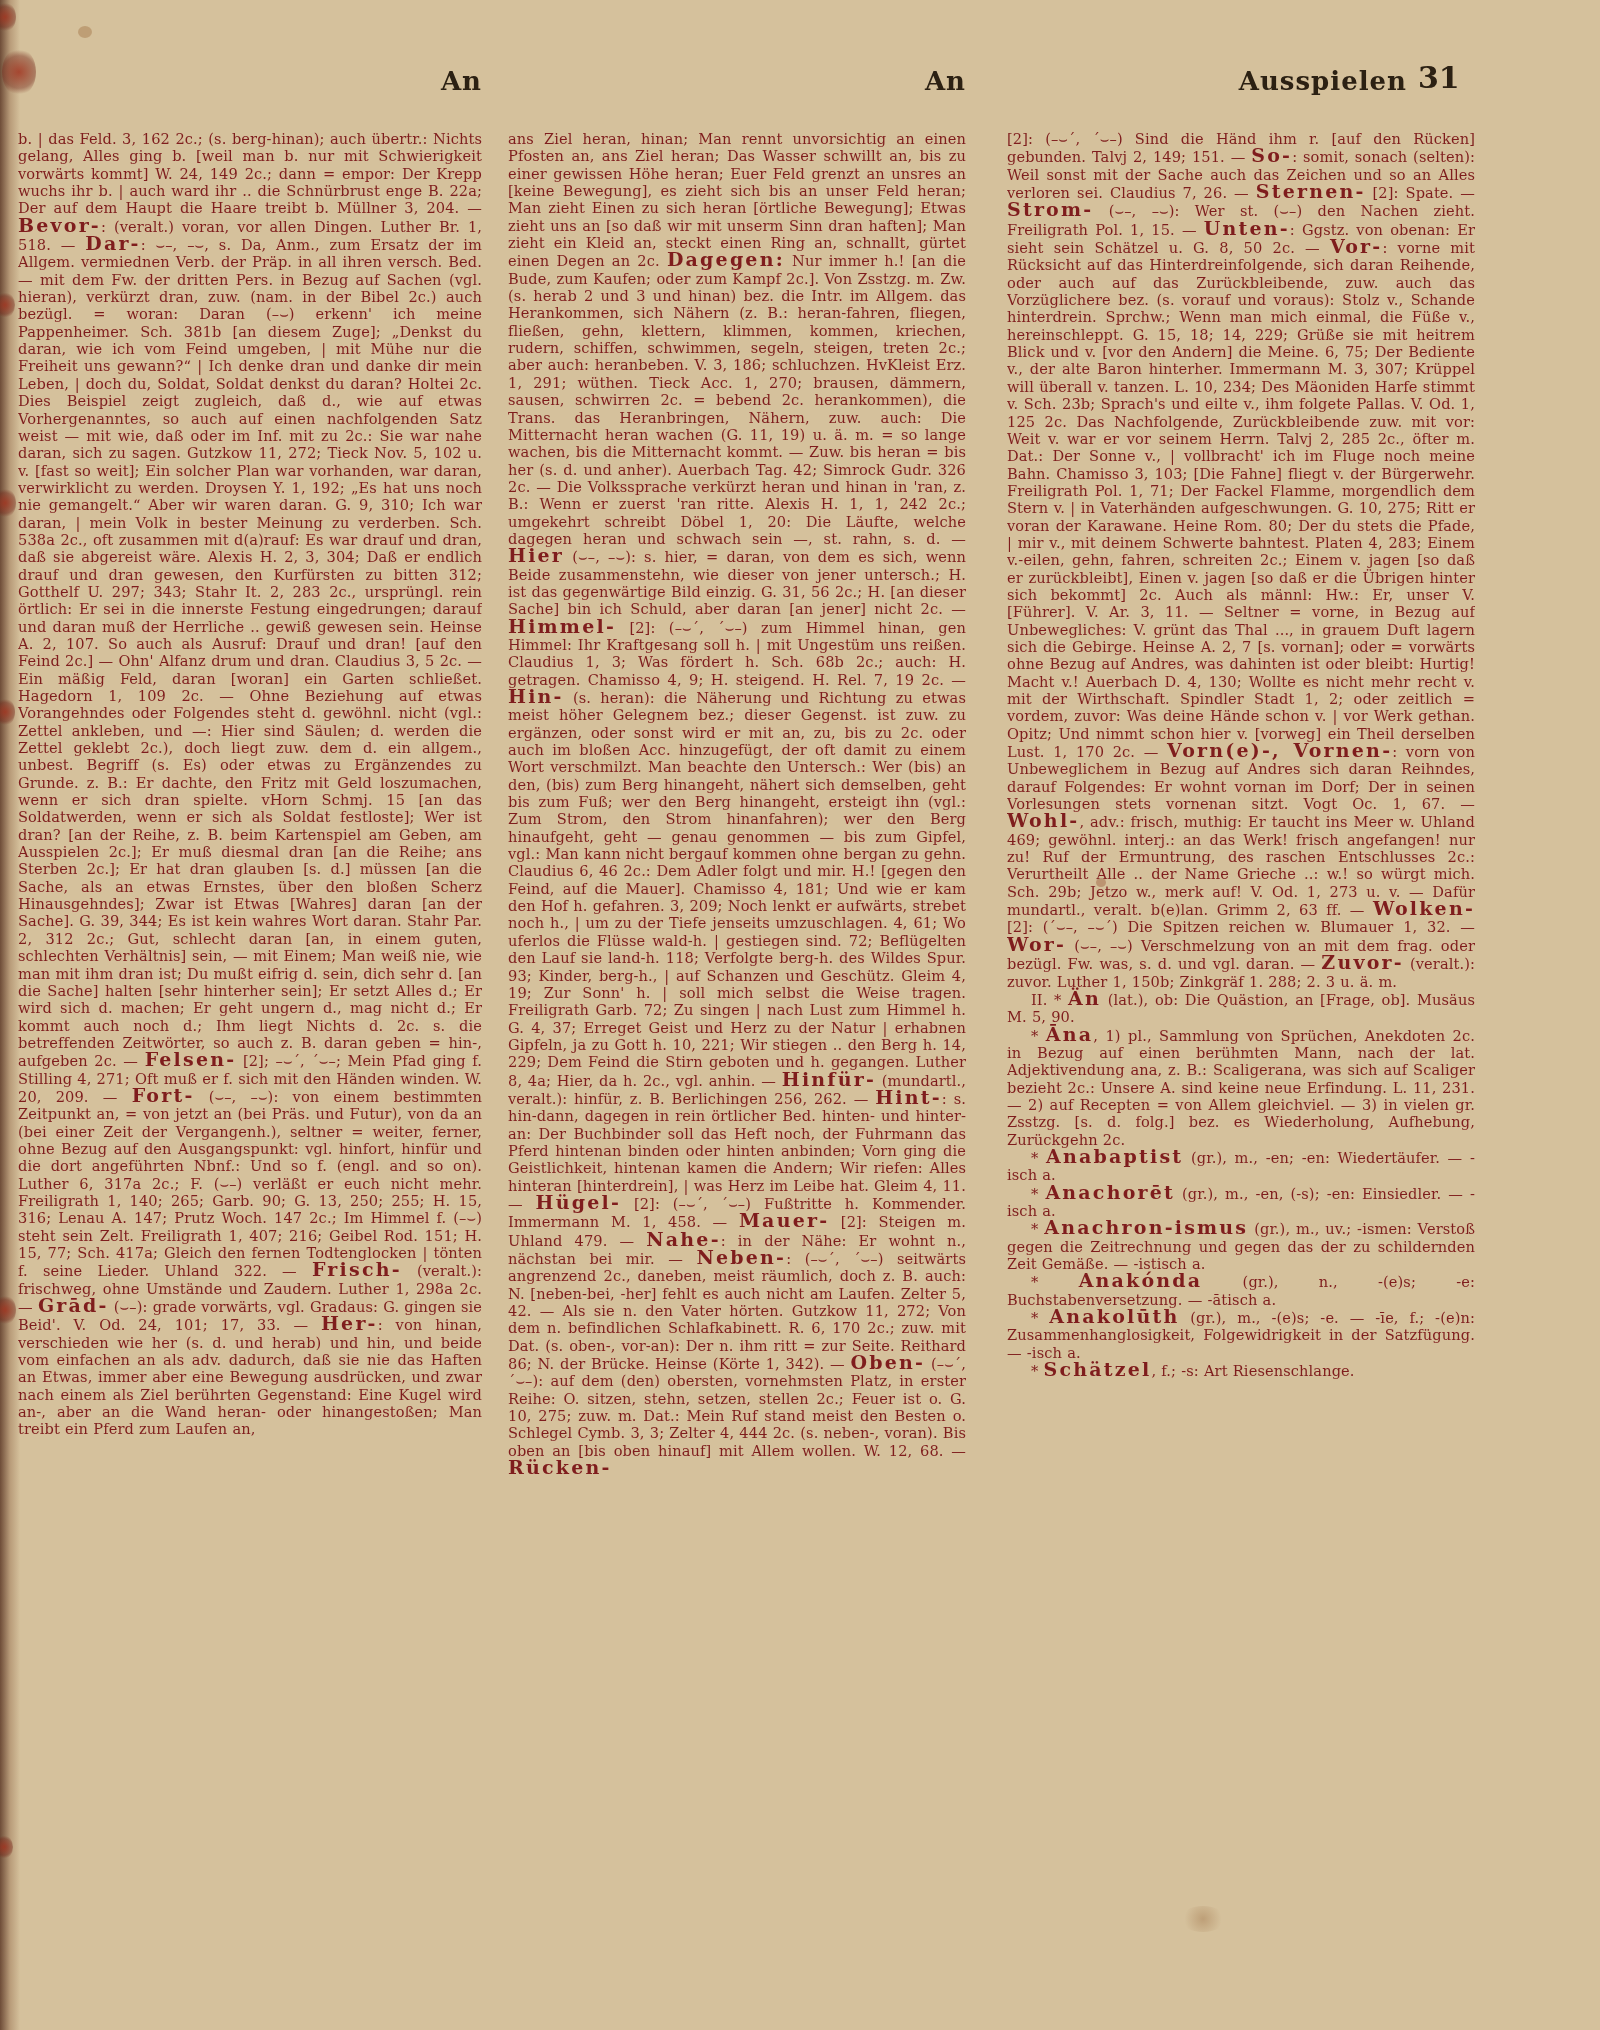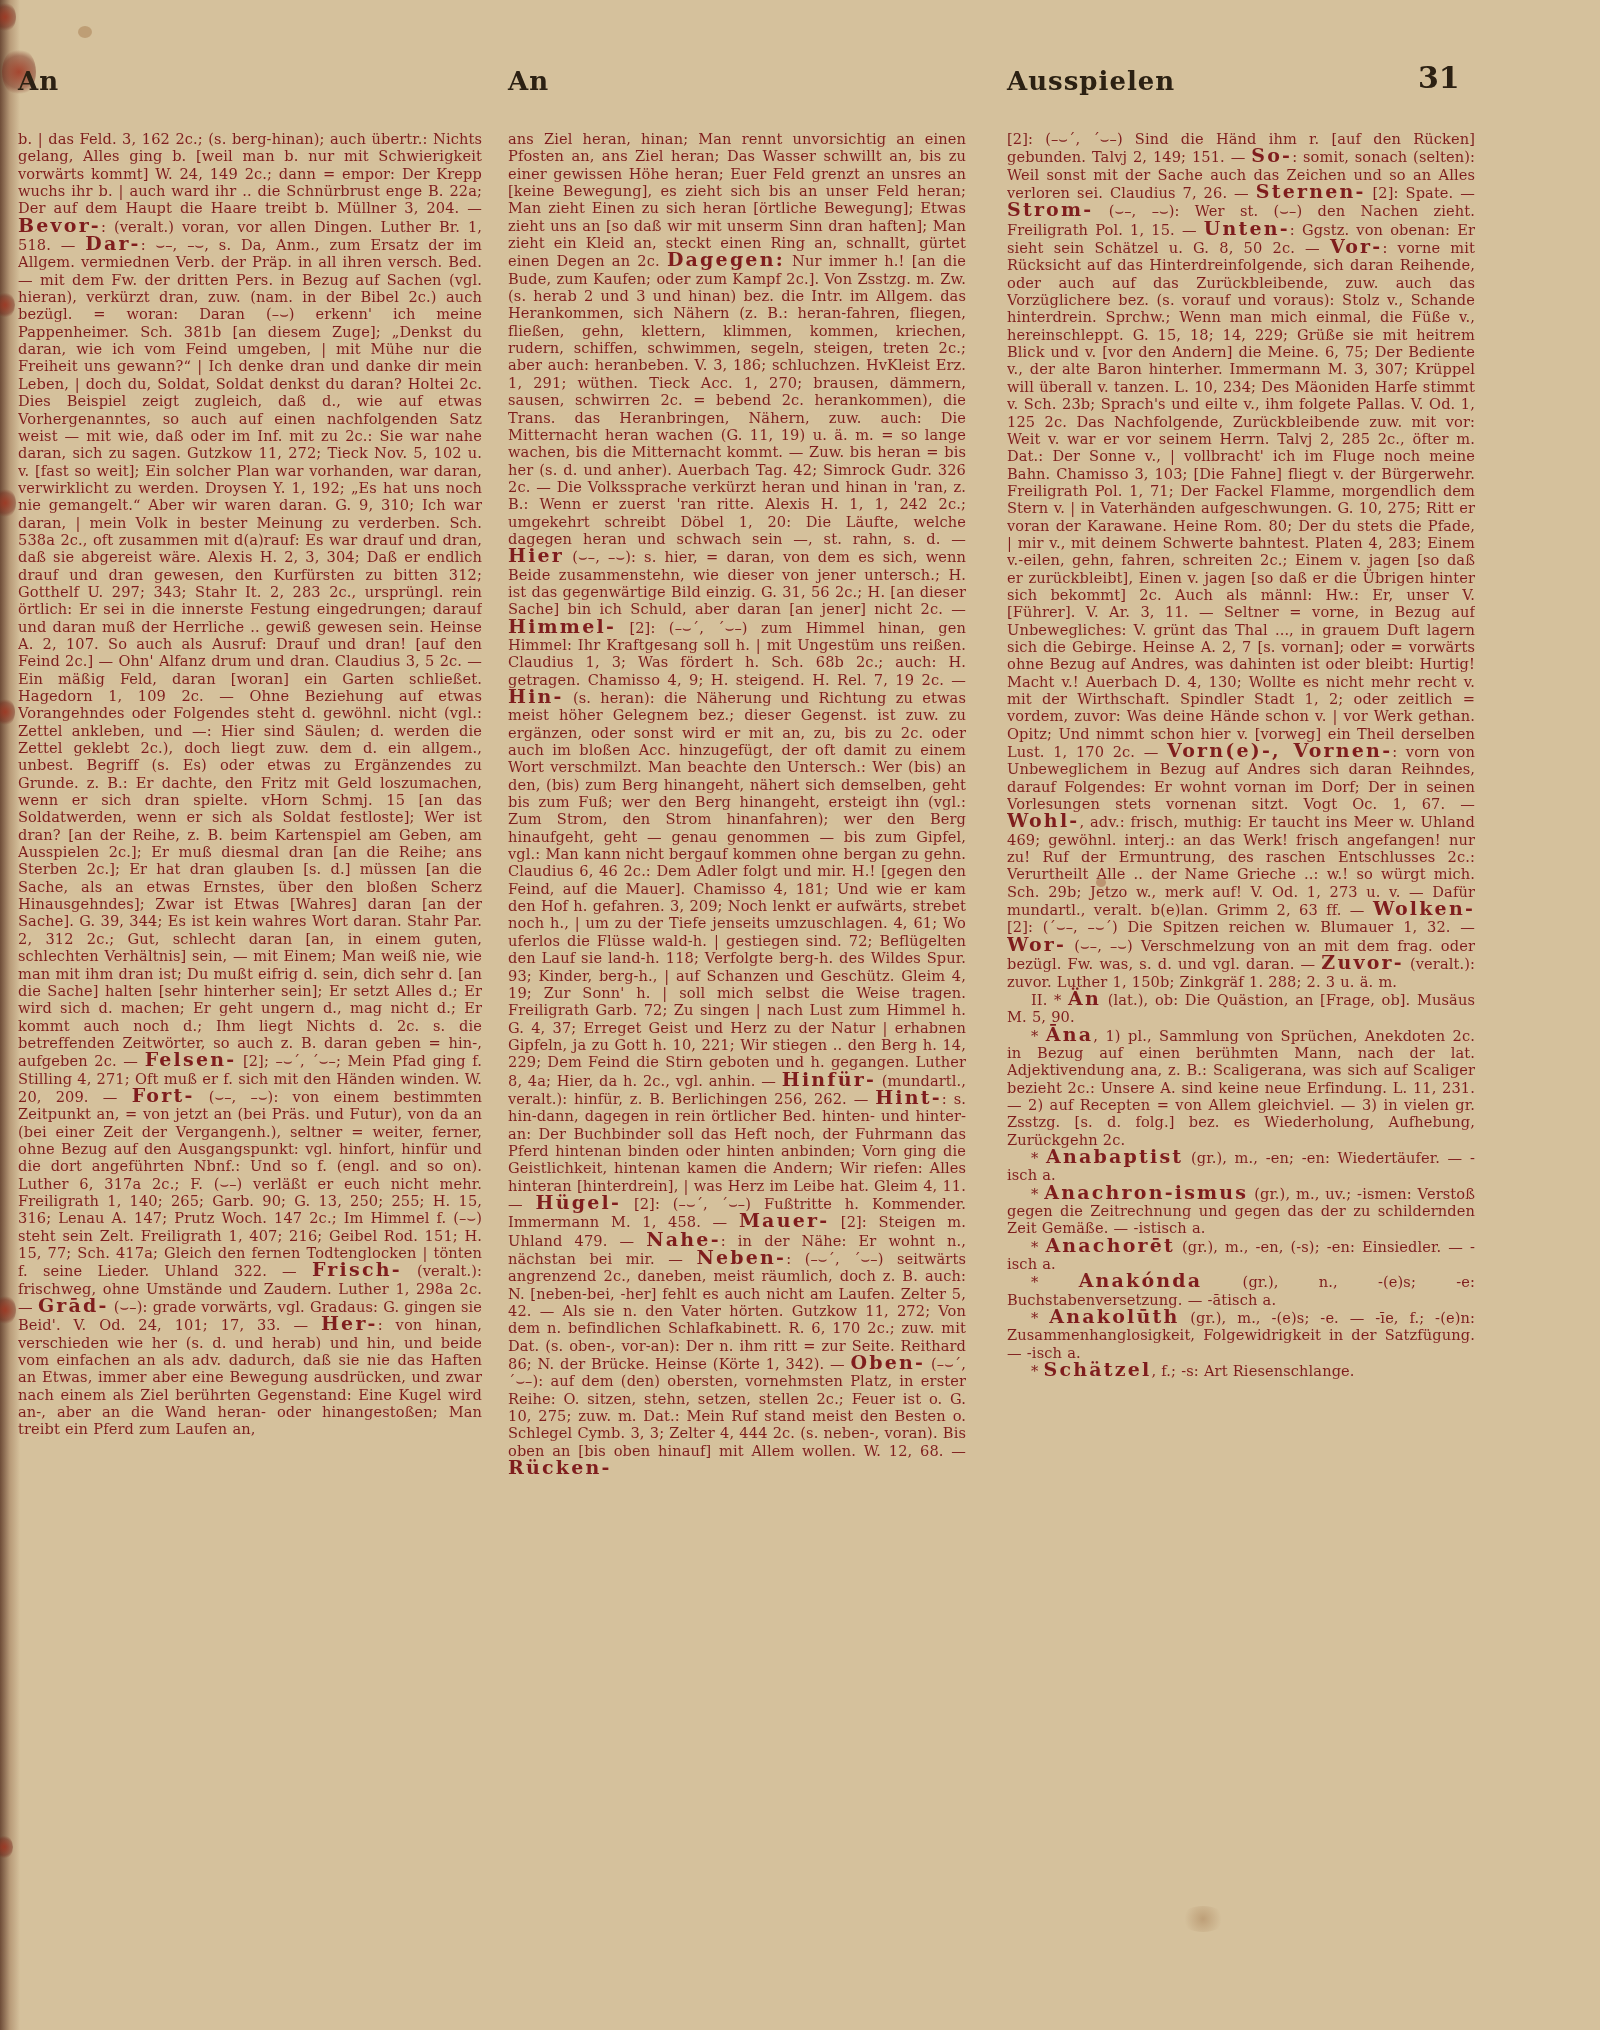--- a/index.html
+++ b/index.html
@@ -21,21 +21,21 @@
   .spine-edge{
     position:absolute;left:0;top:0;width:20px;height:2030px;
     background:linear-gradient(90deg,rgba(92,56,38,.85),rgba(140,98,68,.40) 50%,rgba(140,98,68,0));
   }
   .edge-mark{
     position:absolute;border-radius:50%;
     background:radial-gradient(circle,rgba(158,50,30,.85) 0%,rgba(118,40,26,.45) 55%,rgba(118,40,26,0) 75%);
   }
   .spot{position:absolute;border-radius:50%;}
   .header-label{
-    position:absolute;top:66px;text-align:left;
+    position:absolute;top:66px;text-align:right;
     font-size:26px;font-weight:bold;color:#2c2113;letter-spacing:1px;
   }
   .page-number{
     position:absolute;top:60px;left:1418px;width:80px;
     font-size:30px;font-weight:bold;color:#2c2113;
   }
   .col{
     position:absolute;top:130px;height:1792px;overflow:hidden;
     text-align:justify;font-size:14.6px;line-height:17.35px;color:#7f1d1d;
     letter-spacing:.1px;word-spacing:.4px;
@@ -76,20 +76,20 @@
       <p><span class="r-n">b. | das Feld. 3, 162 2c.; (s. berg-hinan); auch übertr.: Nichts gelang, Alles ging b. [weil man b. nur mit Schwierigkeit vorwärts kommt] W. 24, 149 2c.; dann = empor: Der Krepp wuchs ihr b. | auch ward ihr .. die Schnürbrust enge B. 22a; Der auf dem Haupt die Haare treibt b. Müllner 3, 204. — </span><span class="r-b">Bevor-</span><span class="r-n">: (veralt.) voran, vor allen Dingen. Luther Br. 1, 518. — </span><span class="r-b">Dar-</span><span class="r-n">: ⌣–, –⌣, s. Da, Anm., zum Ersatz der im Allgem. vermiednen Verb. der Präp. in all ihren versch. Bed. — mit dem Fw. der dritten Pers. in Bezug auf Sachen (vgl. hieran), verkürzt dran, zuw. (nam. in der Bibel 2c.) auch bezügl. = woran: Daran (–⌣) erkenn' ich meine Pappenheimer. Sch. 381b [an diesem Zuge]; „Denkst du daran, wie ich vom Feind umgeben, | mit Mühe nur die Freiheit uns gewann?“ | Ich denke dran und danke dir mein Leben, | doch du, Soldat, Soldat denkst du daran? Holtei 2c. Dies Beispiel zeigt zugleich, daß d., wie auf etwas Vorhergenanntes, so auch auf einen nachfolgenden Satz weist — mit wie, daß oder im Inf. mit zu 2c.: Sie war nahe daran, sich zu sagen. Gutzkow 11, 272; Tieck Nov. 5, 102 u. v. [fast so weit]; Ein solcher Plan war vorhanden, war daran, verwirklicht zu werden. Droysen Y. 1, 192; „Es hat uns noch nie gemangelt.“ Aber wir waren daran. G. 9, 310; Ich war daran, | mein Volk in bester Meinung zu verderben. Sch. 538a 2c., oft zusammen mit d(a)rauf: Es war drauf und dran, daß sie abgereist wäre. Alexis H. 2, 3, 304; Daß er endlich drauf und dran gewesen, den Kurfürsten zu bitten 312; Gotthelf U. 297; 343; Stahr It. 2, 283 2c., ursprüngl. rein örtlich: Er sei in die innerste Festung eingedrungen; darauf und daran muß der Herrliche .. gewiß gewesen sein. Heinse A. 2, 107.  So auch als Ausruf: Drauf und dran! [auf den Feind 2c.] — Ohn' Alfanz drum und dran. Claudius 3, 5 2c. — Ein mäßig Feld, daran [woran] ein Garten schließet. Hagedorn 1, 109 2c. — Ohne Beziehung auf etwas Vorangehndes oder Folgendes steht d. gewöhnl. nicht (vgl.: Zettel ankleben, und —: Hier sind Säulen; d. werden die Zettel geklebt 2c.), doch liegt zuw. dem d. ein allgem., unbest. Begriff (s. Es) oder etwas zu Ergänzendes zu Grunde. z. B.: Er dachte, den Fritz mit Geld loszumachen, wenn er sich dran spielte. vHorn Schmj. 15 [an das Soldatwerden, wenn er sich als Soldat festloste]; Wer ist dran? [an der Reihe, z. B. beim Kartenspiel am Geben, am Ausspielen 2c.]; Er muß diesmal dran [an die Reihe; ans Sterben 2c.]; Er hat dran glauben [s. d.] müssen [an die Sache, als an etwas Ernstes, über den bloßen Scherz Hinausgehndes]; Zwar ist Etwas [Wahres] daran [an der Sache]. G. 39, 344; Es ist kein wahres Wort daran. Stahr Par. 2, 312 2c.; Gut, schlecht daran [an, in einem guten, schlechten Verhältnis] sein, — mit Einem; Man weiß nie, wie man mit ihm dran ist; Du mußt eifrig d. sein, dich sehr d. [an die Sache] halten [sehr hinterher sein]; Er setzt Alles d.; Er wird sich d. machen; Er geht ungern d., mag nicht d.; Er kommt auch noch d.; Ihm liegt Nichts d. 2c. s. die betreffenden Zeitwörter, so auch z. B. daran geben = hin-, aufgeben 2c. — </span><span class="r-b">Felsen-</span><span class="r-n"> [2]; –⌣´, ´⌣–; Mein Pfad ging f. Stilling 4, 271; Oft muß er f. sich mit den Händen winden. W. 20, 209. — </span><span class="r-b">Fort-</span><span class="r-n"> (⌣–, –⌣): von einem bestimmten Zeitpunkt an, = von jetzt an (bei Präs. und Futur), von da an (bei einer Zeit der Vergangenh.), seltner = weiter, ferner, ohne Bezug auf den Ausgangspunkt: vgl. hinfort, hinfür und die dort angeführten Nbnf.: Und so f. (engl. and so on). Luther 6, 317a 2c.; F. (⌣–) verläßt er euch nicht mehr. Freiligrath 1, 140; 265; Garb. 90; G. 13, 250; 255; H. 15, 316; Lenau A. 147; Prutz Woch. 147 2c.; Im Himmel f. (–⌣) steht sein Zelt. Freiligrath 1, 407; 216; Geibel Rod. 151; H. 15, 77; Sch. 417a; Gleich den fernen Todtenglocken | tönten f. seine Lieder. Uhland 322. — </span><span class="r-b">Frisch-</span><span class="r-n"> (veralt.): frischweg, ohne Umstände und Zaudern. Luther 1, 298a 2c. — </span><span class="r-b">Grād-</span><span class="r-n"> (⌣–): grade vorwärts, vgl. Gradaus: G. gingen sie Beid'. V. Od. 24, 101; 17, 33. — </span><span class="r-b">Her-</span><span class="r-n">: von hinan, verschieden wie her (s. d. und herab) und hin, und beide vom einfachen an als adv. dadurch, daß sie nie das Haften an Etwas, immer aber eine Bewegung ausdrücken, und zwar nach einem als Ziel berührten Gegenstand: Eine Kugel wird an-, aber an die Wand heran- oder hinangestoßen; Man treibt ein Pferd zum Laufen an,</span></p>
     </div>
   <div id="col2" class="col">
       <p><span class="r-n">ans Ziel heran, hinan; Man rennt unvorsichtig an einen Pfosten an, ans Ziel heran; Das Wasser schwillt an, bis zu einer gewissen Höhe heran; Euer Feld grenzt an unsres an [keine Bewegung], es zieht sich bis an unser Feld heran; Man zieht Einen zu sich heran [örtliche Bewegung]; Etwas zieht uns an [so daß wir mit unserm Sinn dran haften]; Man zieht ein Kleid an, steckt einen Ring an, schnallt, gürtet einen Degen an 2c.  </span><span class="r-b">Dagegen:</span><span class="r-n"> Nur immer h.! [an die Bude, zum Kaufen; oder zum Kampf 2c.]. Von Zsstzg. m. Zw. (s. herab 2 und 3 und hinan) bez. die Intr. im Allgem. das Herankommen, sich Nähern (z. B.: heran-fahren, fliegen, fließen, gehn, klettern, klimmen, kommen, kriechen, rudern, schiffen, schwimmen, segeln, steigen, treten 2c.; aber auch: heranbeben. V. 3, 186; schluchzen. HvKleist Erz. 1, 291; wüthen. Tieck Acc. 1, 270; brausen, dämmern, sausen, schwirren 2c. = bebend 2c. herankommen), die Trans. das Heranbringen, Nähern, zuw. auch: Die Mitternacht heran wachen (G. 11, 19) u. ä. m. = so lange wachen, bis die Mitternacht kommt. — Zuw. bis heran = bis her (s. d. und anher). Auerbach Tag. 42; Simrock Gudr. 326 2c. — Die Volkssprache verkürzt heran und hinan in 'ran, z. B.: Wenn er zuerst 'ran ritte. Alexis H. 1, 1, 242 2c.; umgekehrt schreibt Döbel 1, 20: Die Läufte, welche dagegen heran und schwach sein —, st. rahn, s. d. — </span><span class="r-b">Hier</span><span class="r-n"> (⌣–, –⌣): s. hier, = daran, von dem es sich, wenn Beide zusammenstehn, wie dieser von jener untersch.; H. ist das gegenwärtige Bild einzig. G. 31, 56 2c.; H. [an dieser Sache] bin ich Schuld, aber daran [an jener] nicht 2c. — </span><span class="r-b">Himmel-</span><span class="r-n"> [2]: (–⌣´, ´⌣–) zum Himmel hinan, gen Himmel: Ihr Kraftgesang soll h. | mit Ungestüm uns reißen. Claudius 1, 3; Was fördert h. Sch. 68b 2c.; auch: H. getragen. Chamisso 4, 9; H. steigend. H. Rel. 7, 19 2c. — </span><span class="r-b">Hin-</span><span class="r-n"> (s. heran): die Näherung und Richtung zu etwas meist höher Gelegnem bez.; dieser Gegenst. ist zuw. zu ergänzen, oder sonst wird er mit an, zu, bis zu 2c. oder auch im bloßen Acc. hinzugefügt, der oft damit zu einem Wort verschmilzt.  Man beachte den Untersch.: Wer (bis) an den, (bis) zum Berg hinangeht, nähert sich demselben, geht bis zum Fuß; wer den Berg hinangeht, ersteigt ihn (vgl.: Zum Strom, den Strom hinanfahren); wer den Berg hinaufgeht, geht — genau genommen — bis zum Gipfel, vgl.: Man kann nicht bergauf kommen ohne bergan zu gehn. Claudius 6, 46 2c.: Dem Adler folgt und mir. H.! [gegen den Feind, auf die Mauer]. Chamisso 4, 181; Und wie er kam den Hof h. gefahren. 3, 209; Noch lenkt er aufwärts, strebet noch h., | um zu der Tiefe jenseits umzuschlagen. 4, 61; Wo uferlos die Flüsse wald-h. | gestiegen sind. 72; Beflügelten den Lauf sie land-h. 118; Verfolgte berg-h. des Wildes Spur. 93; Kinder, berg-h., | auf Schanzen und Geschütz. Gleim 4, 19; Zur Sonn' h. | soll mich selbst die Weise tragen. Freiligrath Garb. 72; Zu singen | nach Lust zum Himmel h. G. 4, 37; Erreget Geist und Herz zu der Natur | erhabnen Gipfeln, ja zu Gott h. 10, 221; Wir stiegen .. den Berg h. 14, 229; Dem Feind die Stirn geboten und h. gegangen. Luther 8, 4a; Hier, da h. 2c., vgl. anhin. — </span><span class="r-b">Hinfür-</span><span class="r-n"> (mundartl., veralt.): hinfür, z. B. Berlichingen 256, 262. — </span><span class="r-b">Hint-</span><span class="r-n">: s. hin-dann, dagegen in rein örtlicher Bed. hinten- und hinter-an: Der Buchbinder soll das Heft noch, der Fuhrmann das Pferd hintenan binden oder hinten anbinden; Vorn ging die Geistlichkeit, hintenan kamen die Andern; Wir riefen: Alles hinteran [hinterdrein], | was Herz im Leibe hat. Gleim 4, 11. — </span><span class="r-b">Hügel-</span><span class="r-n"> [2]: (–⌣´, ´⌣–) Fußtritte h. Kommender. Immermann M. 1, 458. — </span><span class="r-b">Mauer-</span><span class="r-n"> [2]: Steigen m. Uhland 479. — </span><span class="r-b">Nahe-</span><span class="r-n">: in der Nähe: Er wohnt n., nächstan bei mir. — </span><span class="r-b">Neben-</span><span class="r-n">: (–⌣´, ´⌣–) seitwärts angrenzend 2c., daneben, meist räumlich, doch z. B. auch: N. [neben-bei, -her] fehlt es auch nicht am Laufen. Zelter 5, 42. — Als sie n. den Vater hörten. Gutzkow 11, 272; Von dem n. befindlichen Schlafkabinett. R. 6, 170 2c.; zuw. mit Dat. (s. oben-, vor-an): Der n. ihm ritt = zur Seite. Reithard 86; N. der Brücke. Heinse (Körte 1, 342). — </span><span class="r-b">Oben-</span><span class="r-n"> (–⌣´, ´⌣–): auf dem (den) obersten, vornehmsten Platz, in erster Reihe: O. sitzen, stehn, setzen, stellen 2c.; Feuer ist o. G. 10, 275; zuw. m. Dat.: Mein Ruf stand meist den Besten o. Schlegel Cymb. 3, 3; Zelter 4, 444 2c. (s. neben-, voran).  Bis oben an [bis oben hinauf] mit Allem wollen. W. 12, 68. — </span><span class="r-b">Rücken-</span></p>
     </div>
   <div id="col3" class="col">
       <p><span class="r-n">[2]: (–⌣´, ´⌣–) Sind die Händ ihm r. [auf den Rücken] gebunden. Talvj 2, 149; 151. — </span><span class="r-b">So-</span><span class="r-n">: somit, sonach (selten): Weil sonst mit der Sache auch das Zeichen und so an Alles verloren sei. Claudius 7, 26. — </span><span class="r-b">Sternen-</span><span class="r-n"> [2]: Spate. — </span><span class="r-b">Strom-</span><span class="r-n"> (⌣–, –⌣): Wer st. (⌣–) den Nachen zieht. Freiligrath Pol. 1, 15. — </span><span class="r-b">Unten-</span><span class="r-n">: Ggstz. von obenan: Er sieht sein Schätzel u. G. 8, 50 2c. — </span><span class="r-b">Vor-</span><span class="r-n">: vorne mit Rücksicht auf das Hinterdreinfolgende, sich daran Reihende, oder auch auf das Zurückbleibende, zuw. auch das Vorzüglichere bez. (s. vorauf und voraus): Stolz v., Schande hinterdrein. Sprchw.; Wenn man mich einmal, die Füße v., hereinschleppt. G. 15, 18; 14, 229; Grüße sie mit heitrem Blick und v. [vor den Andern] die Meine. 6, 75; Der Bediente v., der alte Baron hinterher. Immermann M. 3, 307; Krüppel will überall v. tanzen. L. 10, 234; Des Mäoniden Harfe stimmt v. Sch. 23b; Sprach's und eilte v., ihm folgete Pallas. V. Od. 1, 125 2c.  Das Nachfolgende, Zurückbleibende zuw. mit vor: Weit v. war er vor seinem Herrn. Talvj 2, 285 2c., öfter m. Dat.: Der Sonne v., | vollbracht' ich im Fluge noch meine Bahn. Chamisso 3, 103; [Die Fahne] fliegt v. der Bürgerwehr. Freiligrath Pol. 1, 71; Der Fackel Flamme, morgendlich dem Stern v. | in Vaterhänden aufgeschwungen. G. 10, 275; Ritt er voran der Karawane. Heine Rom. 80; Der du stets die Pfade, | mir v., mit deinem Schwerte bahntest. Platen 4, 283; Einem v.-eilen, gehn, fahren, schreiten 2c.; Einem v. jagen [so daß er zurückbleibt], Einen v. jagen [so daß er die Übrigen hinter sich bekommt] 2c.  Auch als männl: Hw.: Er, unser V. [Führer]. V. Ar. 3, 11. — Seltner = vorne, in Bezug auf Unbewegliches: V. grünt das Thal ..., in grauem Duft lagern sich die Gebirge. Heinse A. 2, 7 [s. vornan]; oder = vorwärts ohne Bezug auf Andres, was dahinten ist oder bleibt: Hurtig! Macht v.! Auerbach D. 4, 130; Wollte es nicht mehr recht v. mit der Wirthschaft. Spindler Stadt 1, 2; oder zeitlich = vordem, zuvor: Was deine Hände schon v. | vor Werk gethan. Opitz; Und nimmt schon hier v. [vorweg] ein Theil derselben Lust. 1, 170 2c. — </span><span class="r-b">Vorn(e)-, Vornen-</span><span class="r-n">: vorn von Unbeweglichem in Bezug auf Andres sich daran Reihndes, darauf Folgendes: Er wohnt vornan im Dorf; Der in seinen Vorlesungen stets vornenan sitzt. Vogt Oc. 1, 67. — </span><span class="r-b">Wohl-</span><span class="r-n">, adv.: frisch, muthig: Er taucht ins Meer w. Uhland 469; gewöhnl. interj.: an das Werk! frisch angefangen! nur zu! Ruf der Ermuntrung, des raschen Entschlusses 2c.: Verurtheilt Alle .. der Name Grieche ..: w.! so würgt mich. Sch. 29b; Jetzo w., merk auf! V. Od. 1, 273 u. v. — Dafür mundartl., veralt. b(e)lan. Grimm 2, 63 ff. — </span><span class="r-b">Wolken-</span><span class="r-n"> [2]: (´⌣–, –⌣´) Die Spitzen reichen w. Blumauer 1, 32. — </span><span class="r-b">Wor-</span><span class="r-n"> (⌣–, –⌣) Verschmelzung von an mit dem frag. oder bezügl. Fw. was, s. d. und vgl. daran. — </span><span class="r-b">Zuvor-</span><span class="r-n"> (veralt.): zuvor. Luther 1, 150b; Zinkgräf 1. 288; 2. 3 u. ä. m.</span></p>
       <p class="ind"><span class="r-n">II. * </span><span class="r-b">Än</span><span class="r-n"> (lat.), ob: Die Quästion, an [Frage, ob]. Musäus M. 5, 90.</span></p>
       <p class="ind"><span class="r-n">* </span><span class="r-b">Āna</span><span class="r-n">, 1) pl., Sammlung von Sprüchen, Anekdoten 2c. in Bezug auf einen berühmten Mann, nach der lat. Adjektivendung ana, z. B.: Scaligerana, was sich auf Scaliger bezieht 2c.: Unsere A. sind keine neue Erfindung. L. 11, 231. — 2) auf Recepten = von Allem gleichviel. — 3) in vielen gr. Zsstzg. [s. d. folg.] bez. es Wiederholung, Aufhebung, Zurückgehn 2c.</span></p>
       <p class="ind"><span class="r-n">* </span><span class="r-b">Anabaptist</span><span class="r-n"> (gr.), m., -en; -en: Wiedertäufer. — -isch a.</span></p>
+      <p class="ind"><span class="r-n">* </span><span class="r-b">Anachorēt</span><span class="r-n"> (gr.), m., -en, (-s); -en: Einsiedler. — -isch a.</span></p>
       <p class="ind"><span class="r-n">* </span><span class="r-b">Anachron-ismus</span><span class="r-n"> (gr.), m., uv.; -ismen: Verstoß gegen die Zeitrechnung und gegen das der zu schildernden Zeit Gemäße. — -istisch a.</span></p>
-      <p class="ind"><span class="r-n">* </span><span class="r-b">Anachorēt</span><span class="r-n"> (gr.), m., -en, (-s); -en: Einsiedler. — -isch a.</span></p>
       <p class="ind"><span class="r-n">* </span><span class="r-b">Anakónda</span><span class="r-n"> (gr.), n., -(e)s; -e: Buchstabenversetzung. — -ātisch a.</span></p>
       <p class="ind"><span class="r-n">* </span><span class="r-b">Anakolūth</span><span class="r-n"> (gr.), m., -(e)s; -e. — -īe, f.; -(e)n: Zusammenhanglosigkeit, Folgewidrigkeit in der Satzfügung. — -isch a.</span></p>
       <p class="ind"><span class="r-n">* </span><span class="r-b">Schätzel</span><span class="r-n">, f.; -s: Art Riesenschlange.</span></p>
     </div>
 
 </div>
 
 </body></html>

